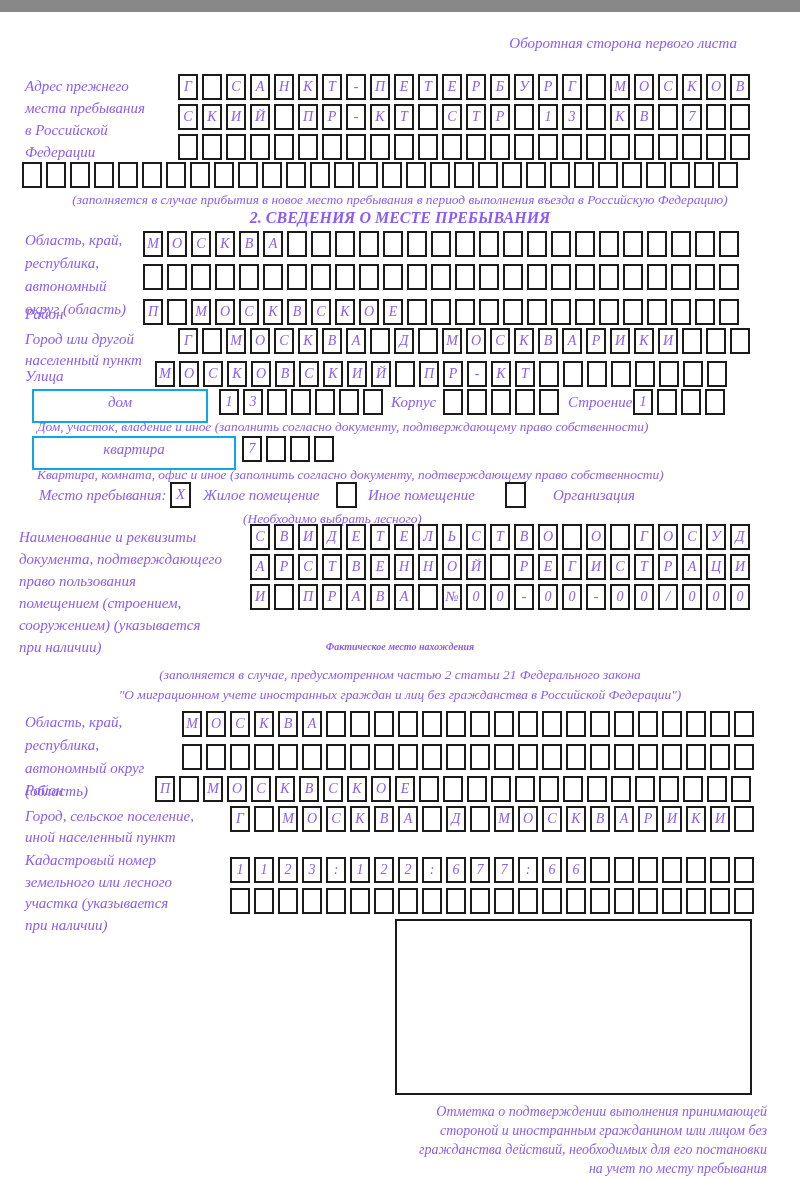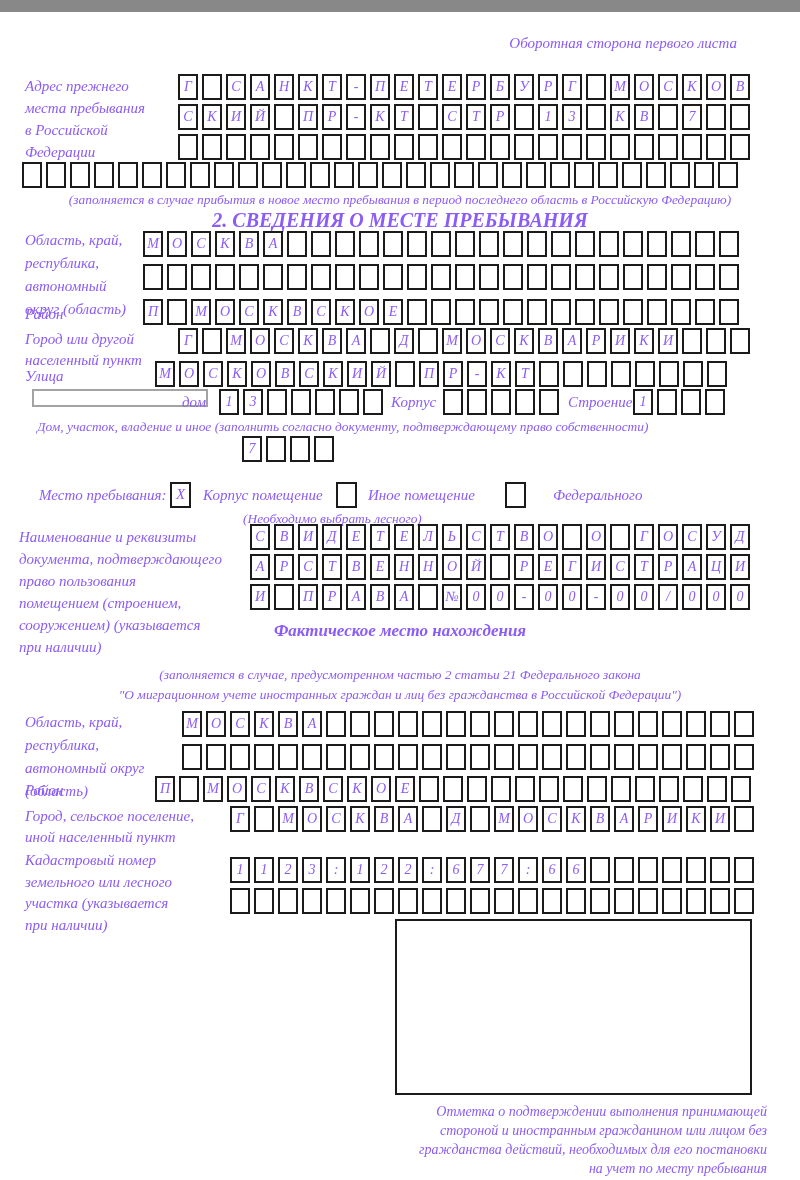--- a/index.html
+++ b/index.html
@@ -6,30 +6,30 @@
   #page{
     position:relative;width:800px;height:1180px;background:#ffffff;
     font-family:"Liberation Serif","DejaVu Serif",serif;color:#8b5cf6;
     overflow:hidden;margin:12px auto;font-style:italic;
   }
   .abs{position:absolute;}
   .lbl{font-size:15px;line-height:22px;white-space:pre-line;}
   .lbl-lines{white-space:pre-line;}
   .note{font-size:13.4px;}
   .center{left:0;width:800px;text-align:center;}
-  .title{font-size:20px;font-weight:bold;}
+  .title{font-size:16px;font-weight:bold;}
   .cellrow{white-space:nowrap;}
   .cell{
     display:inline-block;box-sizing:border-box;width:20px;height:26px;
     border:2px solid #1b1b1b;margin-right:4px;text-align:center;
     font-size:14px;line-height:21px;vertical-align:top;background:#fff;
   }
   .widebox{
-    box-sizing:border-box;border:2px solid #a3a3a3;height:18px;
-    text-align:right;font-size:15px;line-height:23px;background:#fff;
+    box-sizing:border-box;border:2px solid #0ea5e9;height:34px;
+    text-align:center;font-size:15px;line-height:23px;background:#fff;
   }
   .cbx{
     display:inline-block;box-sizing:border-box;width:21px;height:26px;
     border:2px solid #1b1b1b;text-align:center;font-size:15px;line-height:21px;
     vertical-align:top;background:#fff;
   }
   .stamp{box-sizing:border-box;border:2px solid #1b1b1b;background:#fff;}
   .cap{font-size:14px;line-height:19px;text-align:right;white-space:pre-line;}
 </style>
 </head>
@@ -40,21 +40,21 @@
   <div class="abs lbl" style="top:20px;right:63px;">Оборотная сторона первого листа</div>
 
   <div class="abs lbl lbl-lines" style="left:25px;top:63px;">Адрес прежнего
 места пребывания
 в Российской
 Федерации</div>
   <div class="abs cellrow" style="left:178px;top:62px;"><span class="cell">Г</span><span class="cell"></span><span class="cell">С</span><span class="cell">А</span><span class="cell">Н</span><span class="cell">К</span><span class="cell">Т</span><span class="cell">-</span><span class="cell">П</span><span class="cell">Е</span><span class="cell">Т</span><span class="cell">Е</span><span class="cell">Р</span><span class="cell">Б</span><span class="cell">У</span><span class="cell">Р</span><span class="cell">Г</span><span class="cell"></span><span class="cell">М</span><span class="cell">О</span><span class="cell">С</span><span class="cell">К</span><span class="cell">О</span><span class="cell">В</span></div>
   <div class="abs cellrow" style="left:178px;top:92px;"><span class="cell">С</span><span class="cell">К</span><span class="cell">И</span><span class="cell">Й</span><span class="cell"></span><span class="cell">П</span><span class="cell">Р</span><span class="cell">-</span><span class="cell">К</span><span class="cell">Т</span><span class="cell"></span><span class="cell">С</span><span class="cell">Т</span><span class="cell">Р</span><span class="cell"></span><span class="cell">1</span><span class="cell">3</span><span class="cell"></span><span class="cell">К</span><span class="cell">В</span><span class="cell"></span><span class="cell">7</span><span class="cell"></span><span class="cell"></span></div>
   <div class="abs cellrow" style="left:178px;top:122px;"><span class="cell"></span><span class="cell"></span><span class="cell"></span><span class="cell"></span><span class="cell"></span><span class="cell"></span><span class="cell"></span><span class="cell"></span><span class="cell"></span><span class="cell"></span><span class="cell"></span><span class="cell"></span><span class="cell"></span><span class="cell"></span><span class="cell"></span><span class="cell"></span><span class="cell"></span><span class="cell"></span><span class="cell"></span><span class="cell"></span><span class="cell"></span><span class="cell"></span><span class="cell"></span><span class="cell"></span></div>
   <div class="abs cellrow" style="left:22px;top:150px;"><span class="cell"></span><span class="cell"></span><span class="cell"></span><span class="cell"></span><span class="cell"></span><span class="cell"></span><span class="cell"></span><span class="cell"></span><span class="cell"></span><span class="cell"></span><span class="cell"></span><span class="cell"></span><span class="cell"></span><span class="cell"></span><span class="cell"></span><span class="cell"></span><span class="cell"></span><span class="cell"></span><span class="cell"></span><span class="cell"></span><span class="cell"></span><span class="cell"></span><span class="cell"></span><span class="cell"></span><span class="cell"></span><span class="cell"></span><span class="cell"></span><span class="cell"></span><span class="cell"></span><span class="cell"></span></div>
-  <div class="abs note center" style="top:180px;">(заполняется в случае прибытия в новое место пребывания в период последнего область в Российскую Федерацию)</div>
+  <div class="abs note center" style="top:180px;">(заполняется в случае прибытия в новое место пребывания в период выполнения въезда в Российскую Федерацию)</div>
 
   <div class="abs title center" style="top:197px;">2. СВЕДЕНИЯ О МЕСТЕ ПРЕБЫВАНИЯ</div>
 
   <div class="abs lbl lbl-lines" style="left:25px;top:217px;line-height:23px;">Область, край,
 республика,
 автономный
 округ (область)</div>
   <div class="abs cellrow" style="left:143px;top:219px;"><span class="cell">М</span><span class="cell">О</span><span class="cell">С</span><span class="cell">К</span><span class="cell">В</span><span class="cell">А</span><span class="cell"></span><span class="cell"></span><span class="cell"></span><span class="cell"></span><span class="cell"></span><span class="cell"></span><span class="cell"></span><span class="cell"></span><span class="cell"></span><span class="cell"></span><span class="cell"></span><span class="cell"></span><span class="cell"></span><span class="cell"></span><span class="cell"></span><span class="cell"></span><span class="cell"></span><span class="cell"></span><span class="cell"></span></div>
   <div class="abs cellrow" style="left:143px;top:252px;"><span class="cell"></span><span class="cell"></span><span class="cell"></span><span class="cell"></span><span class="cell"></span><span class="cell"></span><span class="cell"></span><span class="cell"></span><span class="cell"></span><span class="cell"></span><span class="cell"></span><span class="cell"></span><span class="cell"></span><span class="cell"></span><span class="cell"></span><span class="cell"></span><span class="cell"></span><span class="cell"></span><span class="cell"></span><span class="cell"></span><span class="cell"></span><span class="cell"></span><span class="cell"></span><span class="cell"></span><span class="cell"></span></div>
 
@@ -69,42 +69,44 @@
   <div class="abs cellrow" style="left:155px;top:349px;"><span class="cell">М</span><span class="cell">О</span><span class="cell">С</span><span class="cell">К</span><span class="cell">О</span><span class="cell">В</span><span class="cell">С</span><span class="cell">К</span><span class="cell">И</span><span class="cell">Й</span><span class="cell"></span><span class="cell">П</span><span class="cell">Р</span><span class="cell">-</span><span class="cell">К</span><span class="cell">Т</span><span class="cell"></span><span class="cell"></span><span class="cell"></span><span class="cell"></span><span class="cell"></span><span class="cell"></span><span class="cell"></span><span class="cell"></span></div>
 
   <div class="abs widebox" style="left:32px;top:377px;width:176px;">дом</div>
   <div class="abs cellrow" style="left:219px;top:377px;"><span class="cell">1</span><span class="cell">3</span><span class="cell"></span><span class="cell"></span><span class="cell"></span><span class="cell"></span><span class="cell"></span></div>
   <div class="abs lbl" style="left:391px;top:379px;">Корпус</div>
   <div class="abs cellrow" style="left:443px;top:377px;"><span class="cell"></span><span class="cell"></span><span class="cell"></span><span class="cell"></span><span class="cell"></span></div>
   <div class="abs lbl" style="left:568px;top:379px;">Строение</div>
   <div class="abs cellrow" style="left:633px;top:377px;"><span class="cell">1</span><span class="cell"></span><span class="cell"></span><span class="cell"></span></div>
   <div class="abs note" style="left:37px;top:407px;">Дом, участок, владение и иное (заполнить согласно документу, подтверждающему право собственности)</div>
 
+  <div class="abs widebox" style="left:32px;top:424px;width:204px;">квартира</div>
   <div class="abs cellrow" style="left:242px;top:424px;"><span class="cell">7</span><span class="cell"></span><span class="cell"></span><span class="cell"></span></div>
+  <div class="abs note" style="left:37px;top:455px;">Квартира, комната, офис и иное (заполнить согласно документу, подтверждающему право собственности)</div>
 
   <div class="abs lbl" style="left:39px;top:472px;">Место пребывания:</div>
   <span class="abs cbx" style="left:170px;top:470px;">X</span>
-  <div class="abs lbl" style="left:203px;top:472px;">Корпус помещение</div>
+  <div class="abs lbl" style="left:203px;top:472px;">Жилое помещение</div>
   <span class="abs cbx" style="left:336px;top:470px;"></span>
   <div class="abs lbl" style="left:368px;top:472px;">Иное помещение</div>
   <span class="abs cbx" style="left:505px;top:470px;"></span>
-  <div class="abs lbl" style="left:553px;top:472px;">Федерального</div>
+  <div class="abs lbl" style="left:553px;top:472px;">Организация</div>
   <div class="abs note" style="left:243px;top:499px;">(Необходимо выбрать лесного)</div>
 
   <div class="abs lbl lbl-lines" style="left:19px;top:514px;">Наименование и реквизиты
 документа, подтверждающего
 право пользования
 помещением (строением,
 сооружением) (указывается
 при наличии)</div>
   <div class="abs cellrow" style="left:250px;top:512px;"><span class="cell">С</span><span class="cell">В</span><span class="cell">И</span><span class="cell">Д</span><span class="cell">Е</span><span class="cell">Т</span><span class="cell">Е</span><span class="cell">Л</span><span class="cell">Ь</span><span class="cell">С</span><span class="cell">Т</span><span class="cell">В</span><span class="cell">О</span><span class="cell"></span><span class="cell">О</span><span class="cell"></span><span class="cell">Г</span><span class="cell">О</span><span class="cell">С</span><span class="cell">У</span><span class="cell">Д</span></div>
   <div class="abs cellrow" style="left:250px;top:542px;"><span class="cell">А</span><span class="cell">Р</span><span class="cell">С</span><span class="cell">Т</span><span class="cell">В</span><span class="cell">Е</span><span class="cell">Н</span><span class="cell">Н</span><span class="cell">О</span><span class="cell">Й</span><span class="cell"></span><span class="cell">Р</span><span class="cell">Е</span><span class="cell">Г</span><span class="cell">И</span><span class="cell">С</span><span class="cell">Т</span><span class="cell">Р</span><span class="cell">А</span><span class="cell">Ц</span><span class="cell">И</span></div>
   <div class="abs cellrow" style="left:250px;top:572px;"><span class="cell">И</span><span class="cell"></span><span class="cell">П</span><span class="cell">Р</span><span class="cell">А</span><span class="cell">В</span><span class="cell">А</span><span class="cell"></span><span class="cell">№</span><span class="cell">0</span><span class="cell">0</span><span class="cell">-</span><span class="cell">0</span><span class="cell">0</span><span class="cell">-</span><span class="cell">0</span><span class="cell">0</span><span class="cell">/</span><span class="cell">0</span><span class="cell">0</span><span class="cell">0</span></div>
 
-  <div class="abs title center" style="top:609px;font-size:17px;">Фактическое место нахождения</div>
+  <div class="abs title center" style="top:629px;font-size:10px;">Фактическое место нахождения</div>
   <div class="abs note center lbl-lines" style="top:653px;line-height:20px;">(заполняется в случае, предусмотренном частью 2 статьи 21 Федерального закона
 "О миграционном учете иностранных граждан и лиц без гражданства в Российской Федерации")</div>
 
   <div class="abs lbl lbl-lines" style="left:25px;top:699px;line-height:23px;">Область, край,
 республика,
 автономный округ
 (область)</div>
   <div class="abs cellrow" style="left:182px;top:699px;"><span class="cell">М</span><span class="cell">О</span><span class="cell">С</span><span class="cell">К</span><span class="cell">В</span><span class="cell">А</span><span class="cell"></span><span class="cell"></span><span class="cell"></span><span class="cell"></span><span class="cell"></span><span class="cell"></span><span class="cell"></span><span class="cell"></span><span class="cell"></span><span class="cell"></span><span class="cell"></span><span class="cell"></span><span class="cell"></span><span class="cell"></span><span class="cell"></span><span class="cell"></span><span class="cell"></span><span class="cell"></span></div>
   <div class="abs cellrow" style="left:182px;top:732px;"><span class="cell"></span><span class="cell"></span><span class="cell"></span><span class="cell"></span><span class="cell"></span><span class="cell"></span><span class="cell"></span><span class="cell"></span><span class="cell"></span><span class="cell"></span><span class="cell"></span><span class="cell"></span><span class="cell"></span><span class="cell"></span><span class="cell"></span><span class="cell"></span><span class="cell"></span><span class="cell"></span><span class="cell"></span><span class="cell"></span><span class="cell"></span><span class="cell"></span><span class="cell"></span><span class="cell"></span></div>
 

